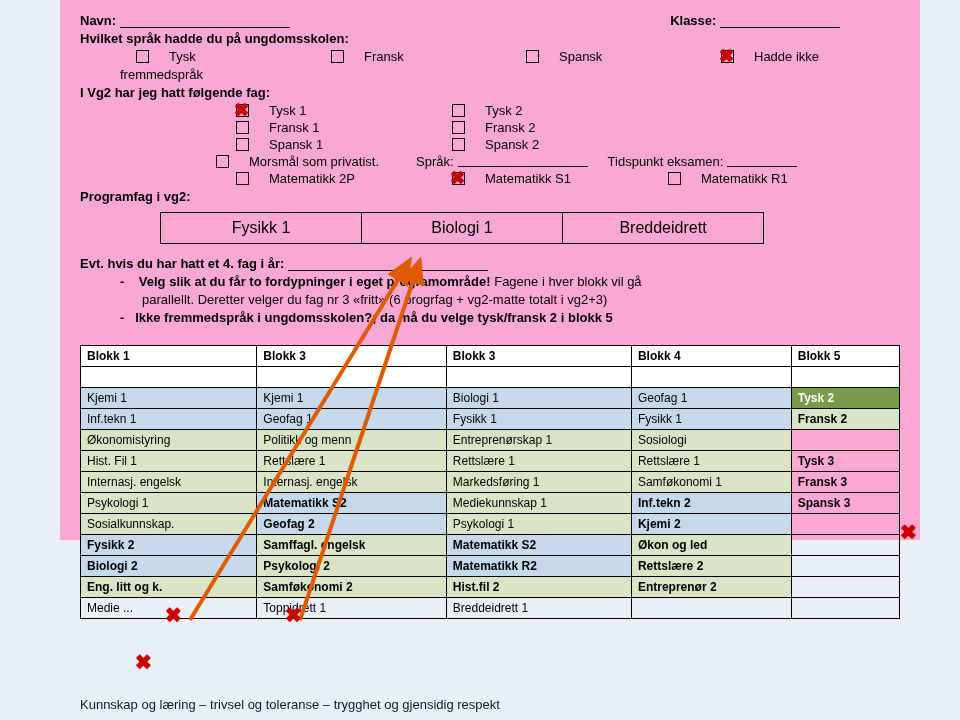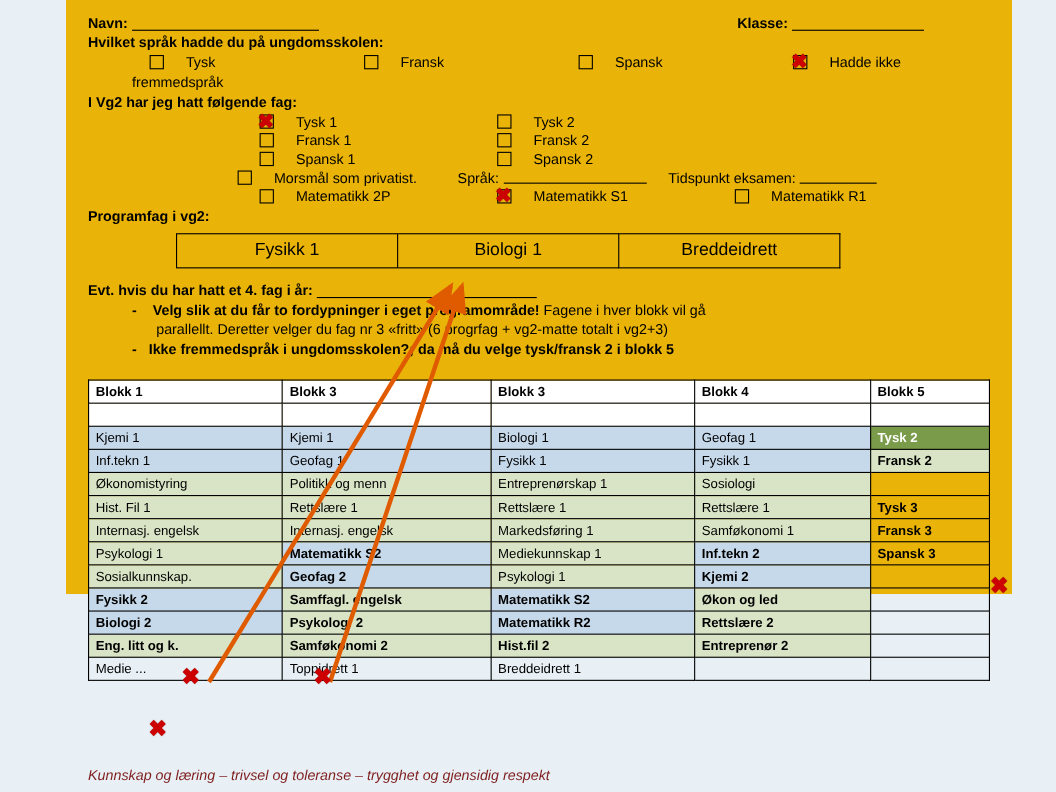--- a/index.html
+++ b/index.html
@@ -6,21 +6,21 @@
     margin: 0;
     padding: 0;
     width: 960px;
     height: 720px;
     background: #e8f0f5;
     font-family: Arial, sans-serif;
     position: relative;
     overflow: hidden;
   }
   .page {
-    background: #eab308;
+    background: #f9a8d4;
     margin: 0 40px 0 60px;
     padding: 10px 20px;
     position: relative;
     height: 540px;
     box-sizing: border-box;
   }
   .line {
     font-size: 13px;
     margin: 3px 0;
   }
@@ -107,22 +107,21 @@
   .arrow {
     position: absolute;
     z-index: 5;
     pointer-events: none;
   }
   .footer {
     position: absolute;
     bottom: 8px;
     left: 80px;
     font-size: 13px;
-    color: #7f1d1d;
-    font-style: italic;
+    color: #0f172a;
   }
   .header-row {
     display: flex;
     justify-content: space-between;
   }
 </style>
 </head>
 <body>
 
 <div class="page">

